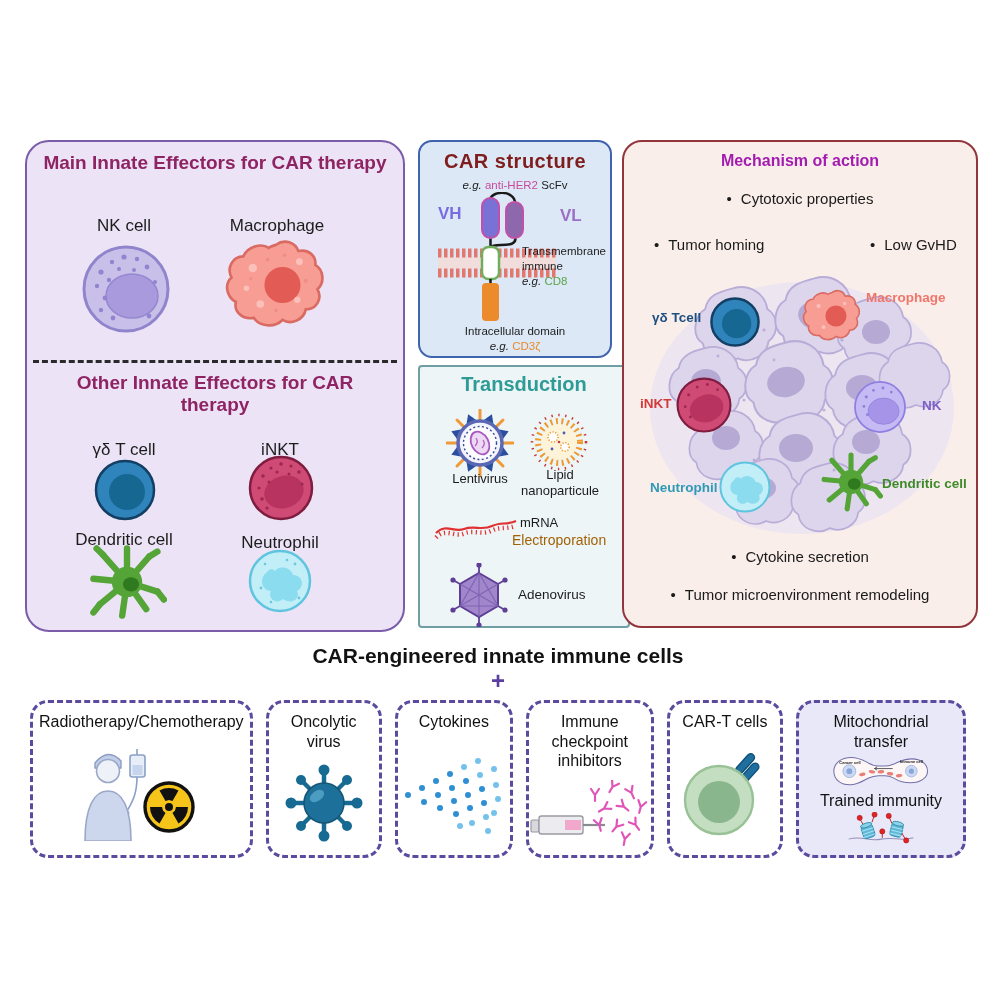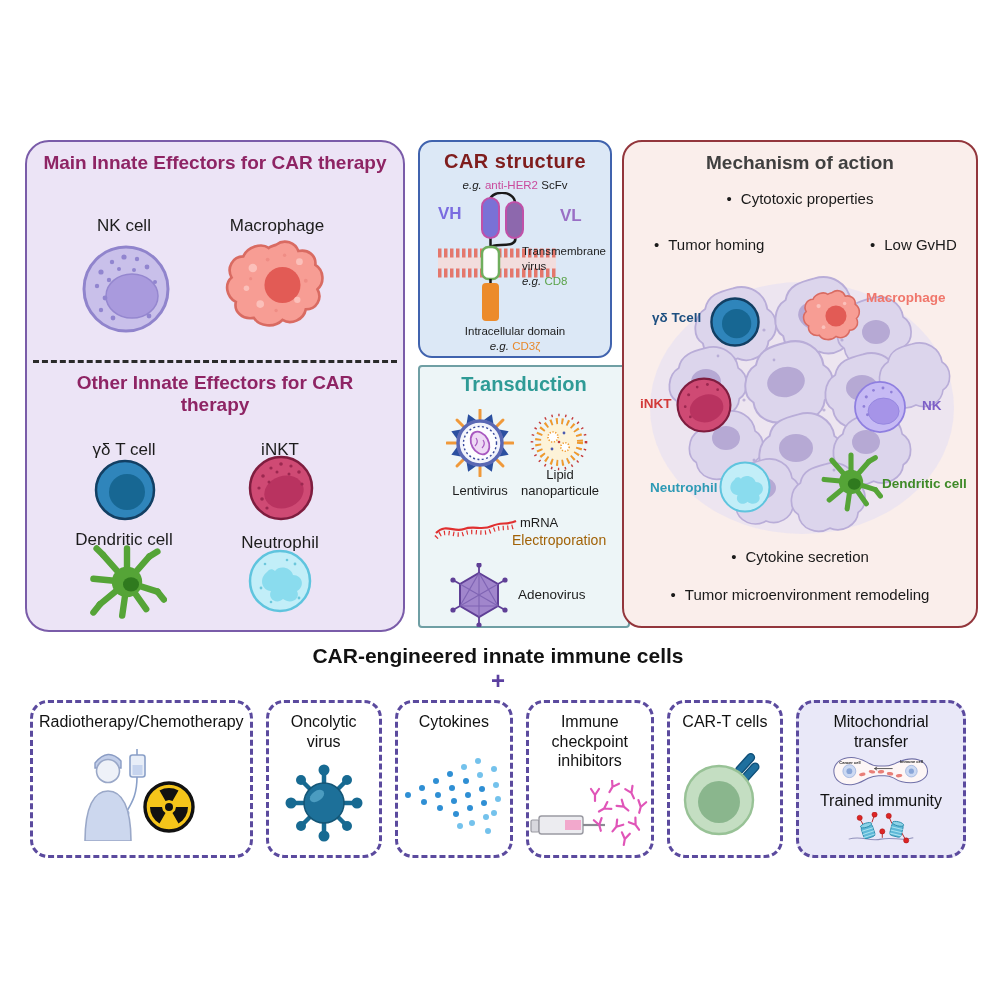--- a/index.html
+++ b/index.html
@@ -12,21 +12,21 @@
   .panel-car{left:418px;top:140px;width:194px;height:218px;background:#dce8f6;
     border:2.5px solid #4063ae;border-radius:14px;}
   .panel-trans{left:418px;top:365px;width:212px;height:263px;background:#edf5f7;
     border:2.5px solid #6f9fa4;border-radius:4px;text-decoration:underline;}
   .panel-mech{left:622px;top:140px;width:356px;height:488px;background:#faeeeb;
     border:2.5px solid #93363c;border-radius:20px;}
   .ptitle{position:absolute;left:0;right:0;text-align:center;font-weight:bold;line-height:1.18;}
   .t-purple{color:#8e2464;font-size:19px;}
   .t-blue{color:#7f1d1d;font-size:20px;letter-spacing:.5px;}
   .t-teal{color:#2f9b96;font-size:20px;}
-  .t-red{color:#404040;font-size:19px;}
+  .t-red{color:#a21caf;font-size:16px;}
   .cell-label{position:absolute;text-align:center;font-size:17px;color:#1c1c1c;}
   .divider{position:absolute;left:6px;right:6px;top:218px;border-top:3px dashed #2a2a2a;}
   .eg{font-style:italic;}
   .small-lab{position:absolute;font-size:13px;color:#1c1c1c;text-align:center;}
   .bullet{position:absolute;font-size:15px;color:#1a1a1a;white-space:nowrap;}
   .bullet::before{content:"•";margin-right:9px;font-size:15px;}
   .clu-lab{position:absolute;font-size:13.5px;font-weight:bold;white-space:nowrap;}
   .bottom-title{position:absolute;left:0;right:0;top:644px;text-align:center;
     font-size:21px;font-weight:bold;color:#121212;}
   .plus{position:absolute;left:0;right:0;top:669px;text-align:center;
@@ -177,21 +177,21 @@
       <rect x="62" y="55" width="17" height="32" rx="6.5" fill="#ffffff" stroke="#6fae5d" stroke-width="2.5"></rect>
       <line x1="70.5" y1="87" x2="70.5" y2="91" stroke="#1a1a1a" stroke-width="2.5"></line>
       <rect x="62" y="91" width="17" height="38" rx="4" fill="#ec8b2b"></rect>
     </svg>
 
     <div class="abs" style="left:18px;top:62px;font-size:17px;color:#7a6ce0;font-weight:bold;">VH</div>
     <div class="abs" style="left:140px;top:64px;font-size:17px;color:#9a6fc5;font-weight:bold;">VL</div>
 
     <div class="abs" style="left:102px;top:102px;font-size:11.5px;line-height:1.3;">
       <div>Transmembrane</div>
-      <div>virus</div>
+      <div>immune</div>
       <div><span class="eg">e.g.</span>
            <span style="color:#5ba34a;">CD8</span></div>
     </div>
 
     <div class="abs" style="left:0;right:0;top:182px;text-align:center;font-size:11.5px;line-height:1.3;">
       <div>Intracellular domain</div>
       <div><span class="eg">e.g.</span>
            <span style="color:#e8892b;">CD3ζ</span></div>
     </div>
   </div>
@@ -234,21 +234,21 @@
           </g>
         <g transform="rotate(337.5 34 34)">
             <polygon points="34,3 29,11 39,11"></polygon>
           </g>
       </g>
       <circle cx="34" cy="34" r="22" fill="#f2f3fb" stroke="#5a68b4" stroke-width="3.5"></circle>
       <circle cx="34" cy="34" r="16.5" fill="#fdfdff" stroke="#39499e" stroke-width="1.4" stroke-dasharray="2 2.4"></circle>
       <ellipse cx="34" cy="34" rx="8.5" ry="12" fill="#eed9f5" stroke="#a858c0" stroke-width="1.8" transform="rotate(-28 34 34)"></ellipse>
       <path d="M30,29 q3,4 -1,8 M37,31 q3,4 -1,8" fill="none" stroke="#a858c0" stroke-width="1.2"></path>
     </svg>
-    <div class="small-lab" style="left:10px;top:116px;width:100px;">Lentivirus</div>
+    <div class="small-lab" style="left:10px;top:104px;width:100px;">Lentivirus</div>
 
     <svg class="abs" style="left:108px;top:44px;" width="62" height="62" viewBox="0 0 62 62">
       <circle cx="31" cy="31" r="18" fill="#fdf3d8"></circle>
       <circle cx="31" cy="31" r="21" fill="none" stroke="#ef9a2e" stroke-width="6" stroke-dasharray="2 3.6"></circle>
       <circle cx="31" cy="31" r="27" fill="none" stroke="#c43b3b" stroke-width="2.6" stroke-dasharray="1.4 5.6"></circle>
       <circle cx="25" cy="26" r="5" fill="#fff" stroke="#ef9a2e" stroke-width="1.6" stroke-dasharray="1.2 1.6"></circle>
       <circle cx="37" cy="36" r="4.2" fill="#fff" stroke="#ef9a2e" stroke-width="1.6" stroke-dasharray="1.2 1.6"></circle>
       <circle cx="36" cy="22" r="1.4" fill="#4a5ab0"></circle>
         <circle cx="24" cy="38" r="1.4" fill="#4a5ab0"></circle>
       <circle cx="31" cy="31" r="1.3" fill="#c43b3b"></circle>

